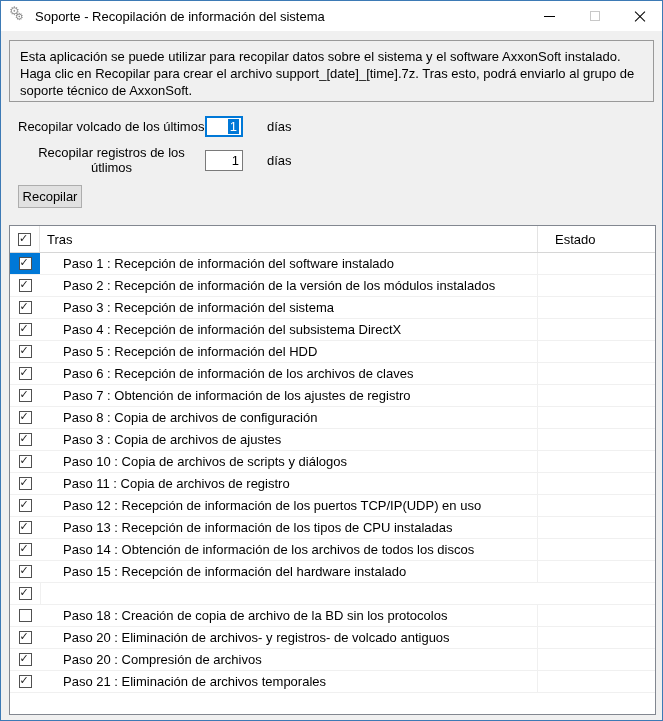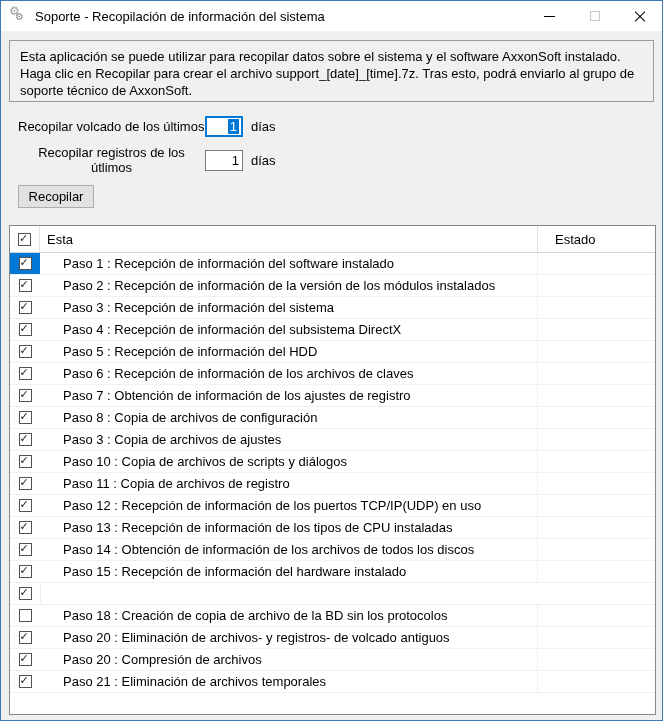--- a/index.html
+++ b/index.html
@@ -81,25 +81,25 @@
   .num-input {
     width: 38px; height: 21px;
     background: #fff;
     display: flex; align-items: center; justify-content: flex-end;
     padding-right: 3px;
     font-size: 13px;
   }
   .num-input.focused { border: 1px solid #0078d7; box-shadow: inset 0 0 0 1px #0078d7; }
   .num-input.normal { border: 1px solid #7a7a7a; }
   .num-input .selected-text { background: #0078d7; color: #fff; padding: 0 2px; }
-  .unit-label { margin-left: 8px; }
+  .unit-label { margin-left: 24px; }
 
   .collect-btn {
     margin: 14px 0 0 17px;
-    width: 76px; height: 23px;
+    width: 64px; height: 23px;
     background: #e1e1e1;
     border: 1px solid #adadad;
     font-family: "Liberation Sans", sans-serif;
     font-size: 13px;
     color: #000;
     display: block;
   }
 
   
   .table {
@@ -213,21 +213,21 @@
     <span class="unit-label">días</span>
   </div>
 
   <button class="collect-btn">Recopilar</button>
 
   <div class="table">
     <div class="thead">
       <div class="cb-cell">
         <span class="checkbox checked"></span>
       </div>
-      <div class="th-step">Esta</div>
+      <div class="th-step">Tras</div>
       <div class="th-status">Estado</div>
     </div>
     <div class="tbody">
         <div class="trow">
           <div class="cb-cell selected">
             <span class="checkbox checked"></span>
           </div>
           <div class="step-cell">Paso 1 : Recepción de información del software instalado</div>
           <div class="status-cell"></div>
         </div>

